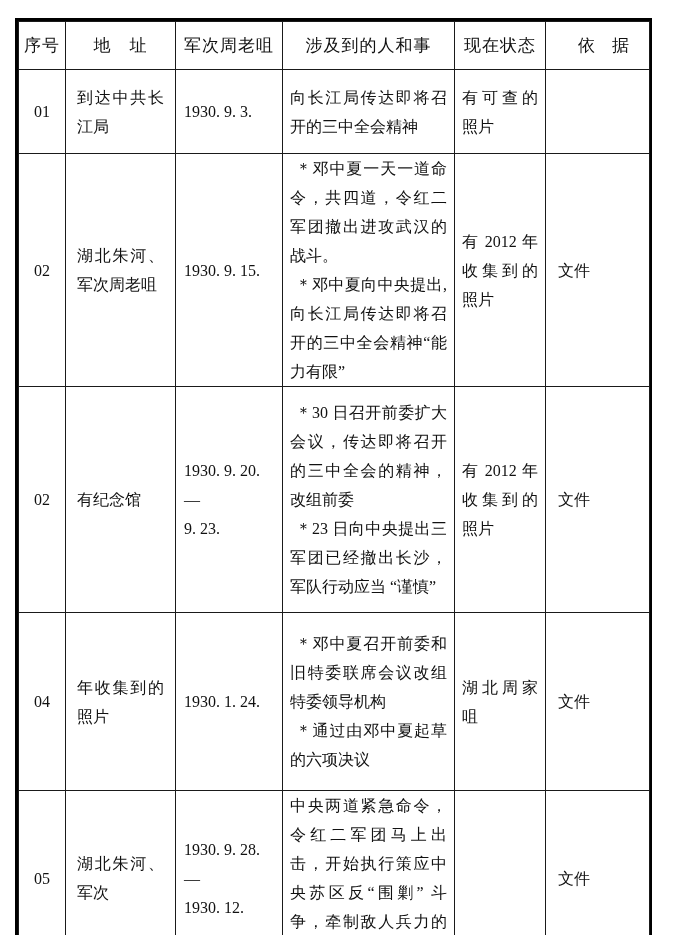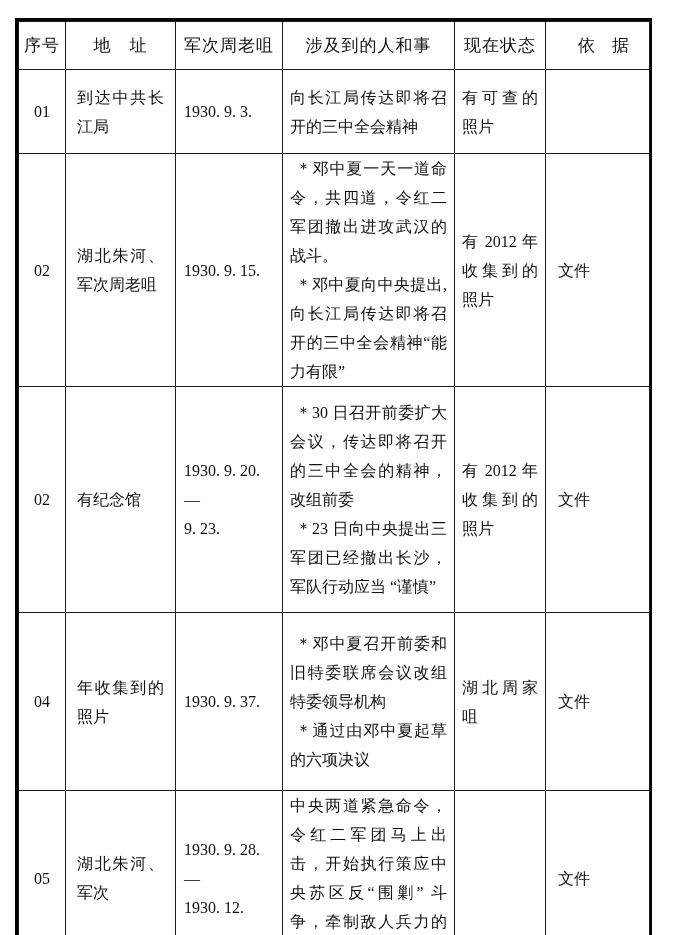--- a/index.html
+++ b/index.html
@@ -115,21 +115,21 @@
             <td class="c-events">
               <div class="para bullet">＊30 日召开前委扩大会议，传达即将召开的三中全会的精神，改组前委</div>
               <div class="para bullet">＊23 日向中央提出三军团已经撤出长沙，军队行动应当 “谨慎”</div>
             </td>
             <td class="c-status">有 2012 年收集到的照片</td>
             <td class="c-basis">文件</td>
           </tr>
           <tr>
             <td class="c-num">04</td>
             <td class="c-address">年收集到的照片</td>
-            <td class="c-time">1930. 9. 37.</td>
+            <td class="c-time">1930. 1. 24.</td>
             <td class="c-events">
               <div class="para bullet">＊邓中夏召开前委和旧特委联席会议改组特委领导机构</div>
               <div class="para bullet">＊通过由邓中夏起草的六项决议</div>
             </td>
             <td class="c-status">湖北周家咀</td>
             <td class="c-basis">文件</td>
           </tr>
           <tr>
             <td class="c-num">05</td>
             <td class="c-address">湖北朱河、军次</td>

